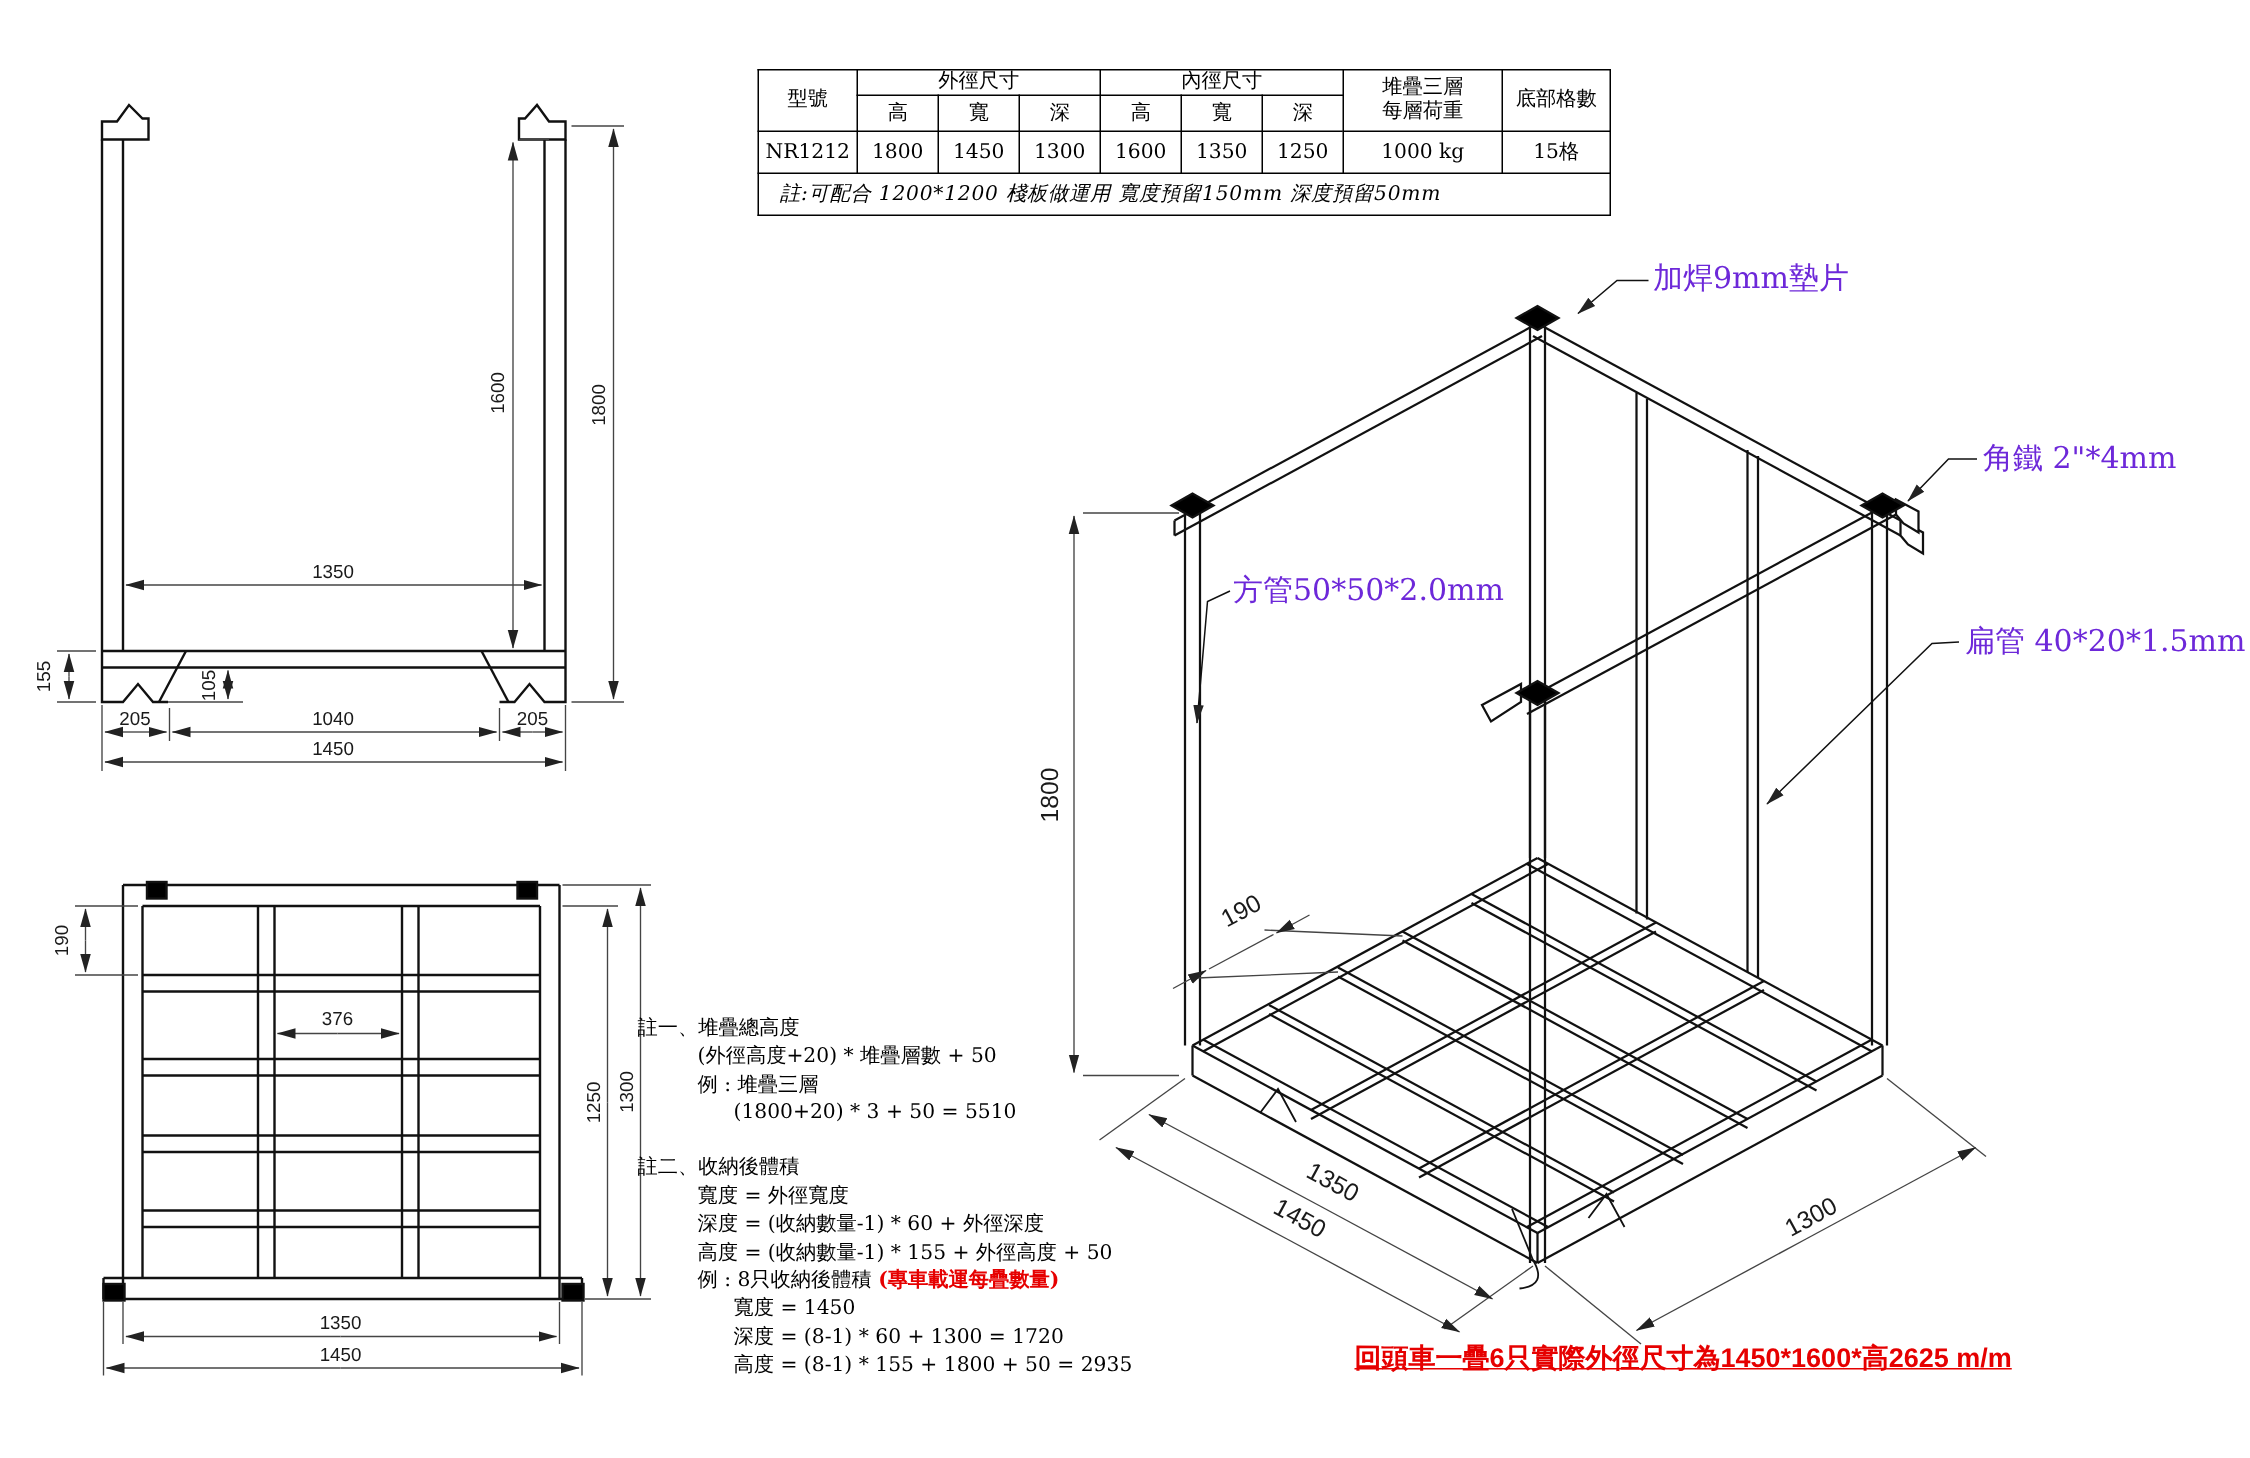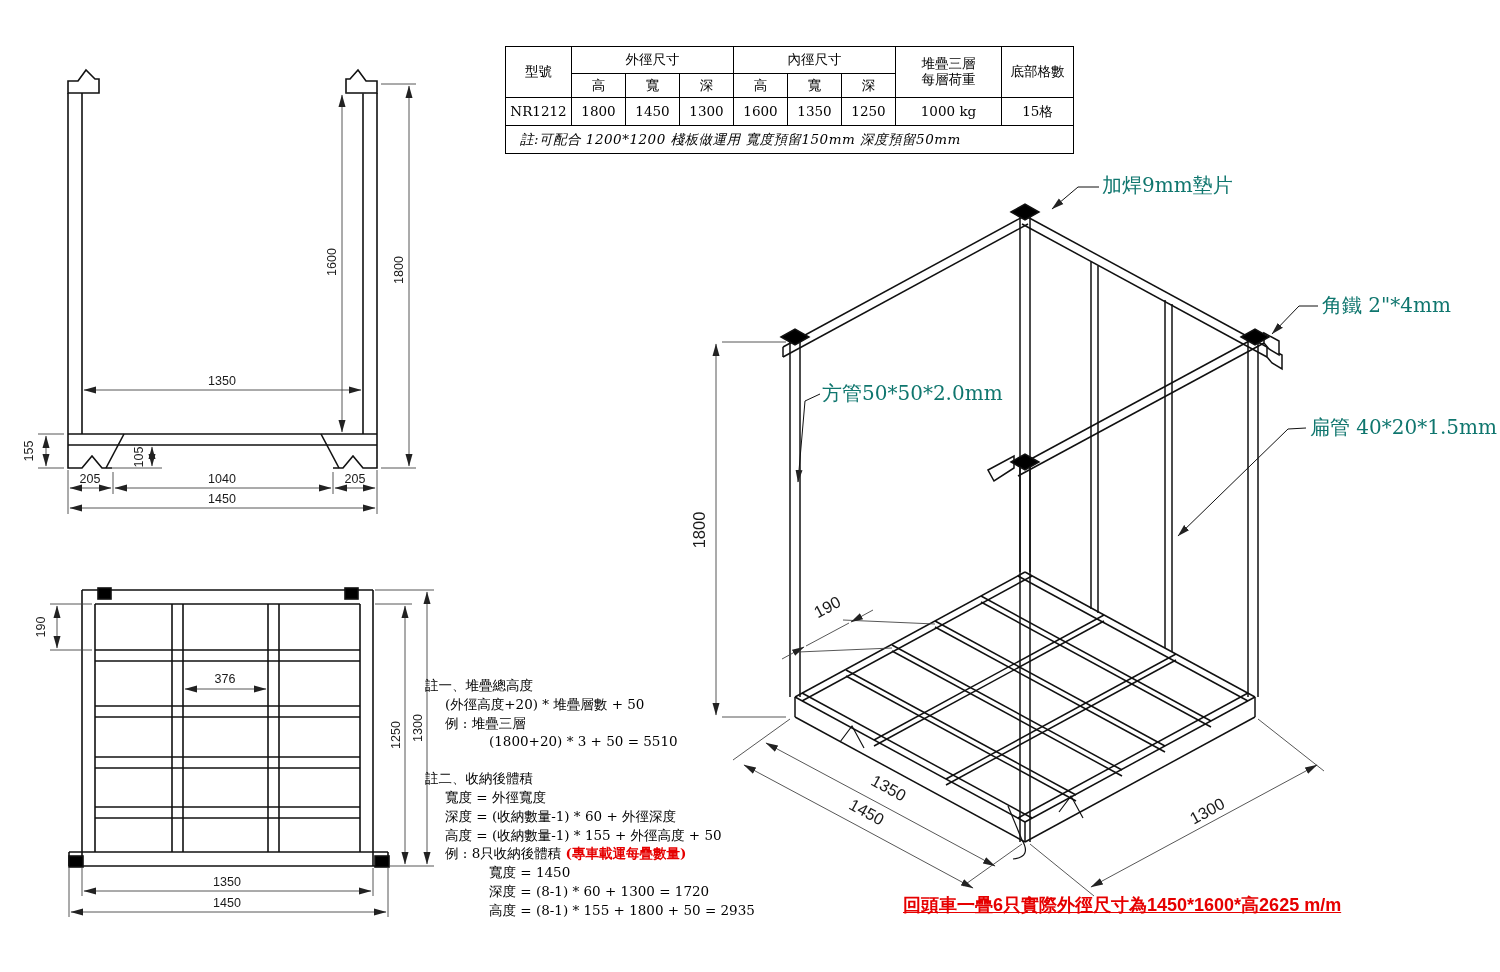--- a/index.html
+++ b/index.html
@@ -6,25 +6,25 @@
   #page{position:relative;width:1500px;height:972px;background:#fff;overflow:hidden;
         font-family:"DejaVu Serif","Liberation Serif",serif;color:#111;}
   #drawing{position:absolute;left:0;top:0;}
   
   #spec-table{position:absolute;left:505px;top:46px;border-collapse:collapse;table-layout:fixed;
               font-size:13.5px;color:#000;}
   #spec-table td{border:1.4px solid #000;text-align:center;padding:0;line-height:1.15;
                  font-family:"DejaVu Serif","Liberation Serif",serif;}
   #spec-table .note-cell{text-align:left;padding-left:14px;font-size:13.5px;letter-spacing:.5px;font-style:italic;}
   
-  .callout{position:absolute;font-size:20px;white-space:nowrap;color:#0f766e;text-align:right;}
+  .callout{position:absolute;font-size:20px;white-space:nowrap;color:#6d28d9;text-align:right;}
   
   #notes{position:absolute;left:425px;top:676px;font-size:13.5px;line-height:18.8px;
          white-space:nowrap;color:#000;}
-  #notes .ind1{margin-left:20px;} #notes .ind2{margin-left:64px;}
+  #notes .ind1{margin-left:40px;} #notes .ind2{margin-left:64px;}
   #notes .gap{height:18px;}
   .red{color:#e60000;font-weight:bold;}
   #warning{position:absolute;left:903px;top:894px;font-size:18px;line-height:23px;font-weight:bold;
            font-family:"Liberation Sans","DejaVu Sans",sans-serif;color:#e60000;white-space:nowrap;text-decoration:underline;}
   
   .dim{font-family:"Liberation Sans","DejaVu Sans",sans-serif;font-size:12.5px;fill:#1a1a1a;}
   .dimI{font-family:"Liberation Sans","DejaVu Sans",sans-serif;font-size:16.5px;fill:#1a1a1a;}
 </style>
 </head>
 <body>
@@ -284,21 +284,21 @@
         <col style="width:54px">
         <col style="width:54px">
         <col style="width:54px">
       <col style="width:54px">
         <col style="width:54px">
         <col style="width:54px">
       <col style="width:106px">
         <col style="width:72px">
     </colgroup>
     <tbody>
-        <tr style="height:27px">
+        <tr style="height:17px">
       <td rowspan="2">型號</td>
       <td colspan="3">外徑尺寸</td>
       <td colspan="3">內徑尺寸</td>
       <td rowspan="2">
         <span>堆疊三層</span><br>
         <span>每層荷重</span>
       </td>
       <td rowspan="2">底部格數</td>
     </tr>
     <tr style="height:24px">

